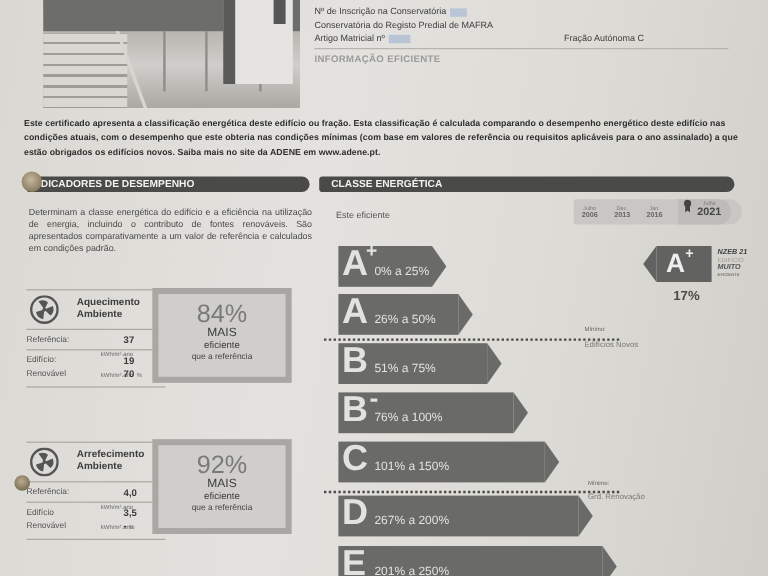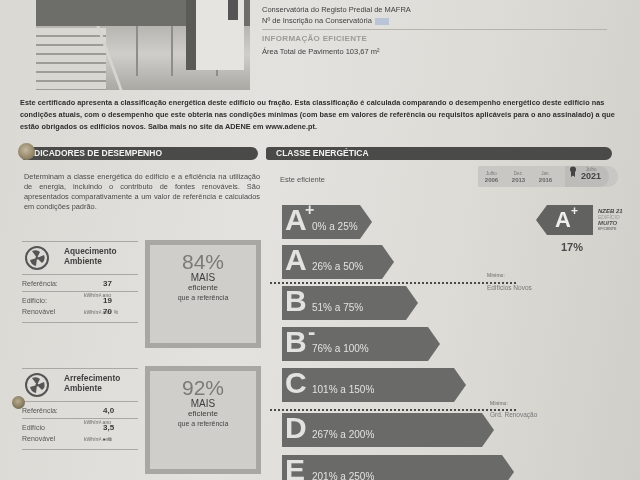--- a/index.html
+++ b/index.html
@@ -43,21 +43,21 @@
   .card { position: absolute; left: 22px; width: 116px; }
   .card .rule { border-top: 1px solid #a9a8a4; }
   .card .top { height: 32px; position: relative; }
   .card .fan { position: absolute; left: 3px; top: 4px; width: 24px; height: 24px; }
   .card .title { position: absolute; left: 42px; top: 4px; font-size: 8.3px; font-weight: bold; color: #3e3e3e; line-height: 10px; }
   .card .row { font-size: 7px; color: #555; height: 11px; line-height: 11px; position: relative; }
   .card .row .v { position: absolute; left: 62px; }
   .card .row .v b { font-size: 8px; color: #3a3a3a; padding-left: 19px; }
   .card .row .v small { font-size: 5px; color: #666; }
 
-  .pct { position: absolute; left: 145px; width: 116px; height: 108px; background: #cfceca; border: 5px solid #a8a7a3; text-align: center; }
+  .pct { position: absolute; left: 127px; width: 116px; height: 79px; background: #cfceca; border: 5px solid #a8a7a3; text-align: center; }
   .pct .big { font-size: 21px; color: #7a7a77; line-height: 22px; margin-top: 6px; }
   .pct .mais { font-size: 10px; font-weight: normal; color: #3c3c3a; line-height: 10px; }
   .pct .ef { font-size: 8px; color: #3c3c3a; line-height: 10px; }
   .pct .ref { font-size: 7px; color: #444; line-height: 10px; }
 
   .mais-ef { position: absolute; left: 280px; top: 175px; font-size: 7.5px; color: #555; }
   .years { position: absolute; left: 478px; top: 166px; height: 21px; width: 140px; background: #c8c7c3; border-radius: 2px 10px 10px 2px; display: flex; align-items: center; }
   .years .y { width: 27px; text-align: center; line-height: 7px; }
   .years .y .m { font-size: 4.5px; color: #777; display: block; }
   .years .y .n { font-size: 6px; color: #666; font-weight: bold; display: block; }
@@ -94,25 +94,25 @@
   <div class="stairs"></div>
   <div class="rail"></div>
   <div class="post" style="left:100px"></div>
   <div class="post" style="left:135px"></div>
   <div class="post" style="left:180px"></div>
   <div class="house"></div>
   <div class="win"></div>
 </div>
 
 <div class="ident">
+  <div class="l"><span>Nº de Inscrição na Conservatória</span><span class="blur"></span></div>
   <div class="l">Conservatória do Registo Predial de MAFRA</div>
-  <div class="l"><span>Nº de Inscrição na Conservatória</span><span class="blur"></span></div>
+  <div class="l"><span>Artigo Matricial nº</span><span class="blur w"></span><span class="frac">Fração Autónoma C</span></div>
   <div class="sep"></div>
   <div class="h">INFORMAÇÃO EFICIENTE</div>
-  <div class="l">Área Total de Pavimento 103,67 m²</div>
 </div>
 
 <div class="intro">Este certificado apresenta a classificação energética deste edifício ou fração. Esta classificação é calculada comparando o desempenho energético deste edifício nas condições atuais, com o desempenho que este obteria nas condições mínimas (com base em valores de referência ou requisitos aplicáveis para o ano assinalado) a que estão obrigados os edifícios novos. Saiba mais no site da ADENE em www.adene.pt.</div>
 
 <div class="bar-head bar-ind">DICADORES DE DESEMPENHO</div>
 <div class="stain"></div>
 <div class="bar-head bar-cls">CLASSE ENERGÉTICA</div>
 
 <div class="ind-desc">Determinam a classe energética do edifício e a eficiência na utilização de energia, incluindo o contributo de fontes renováveis. São apresentados comparativamente a um valor de referência e calculados em condições padrão.</div>
 

